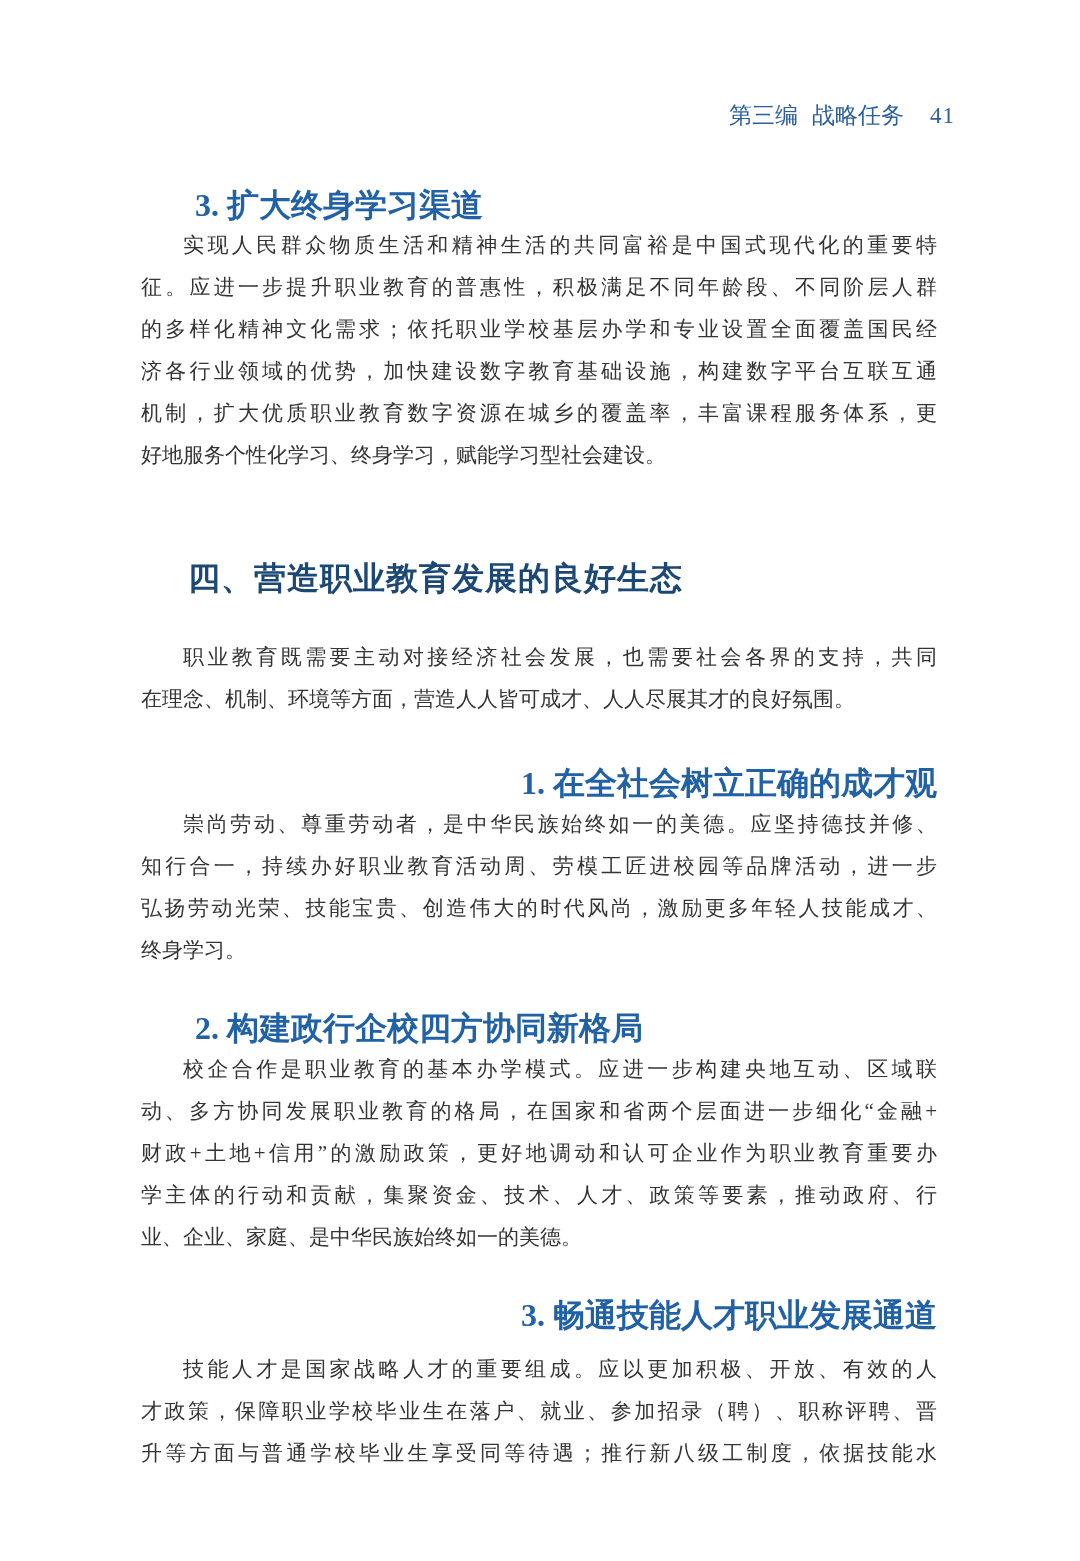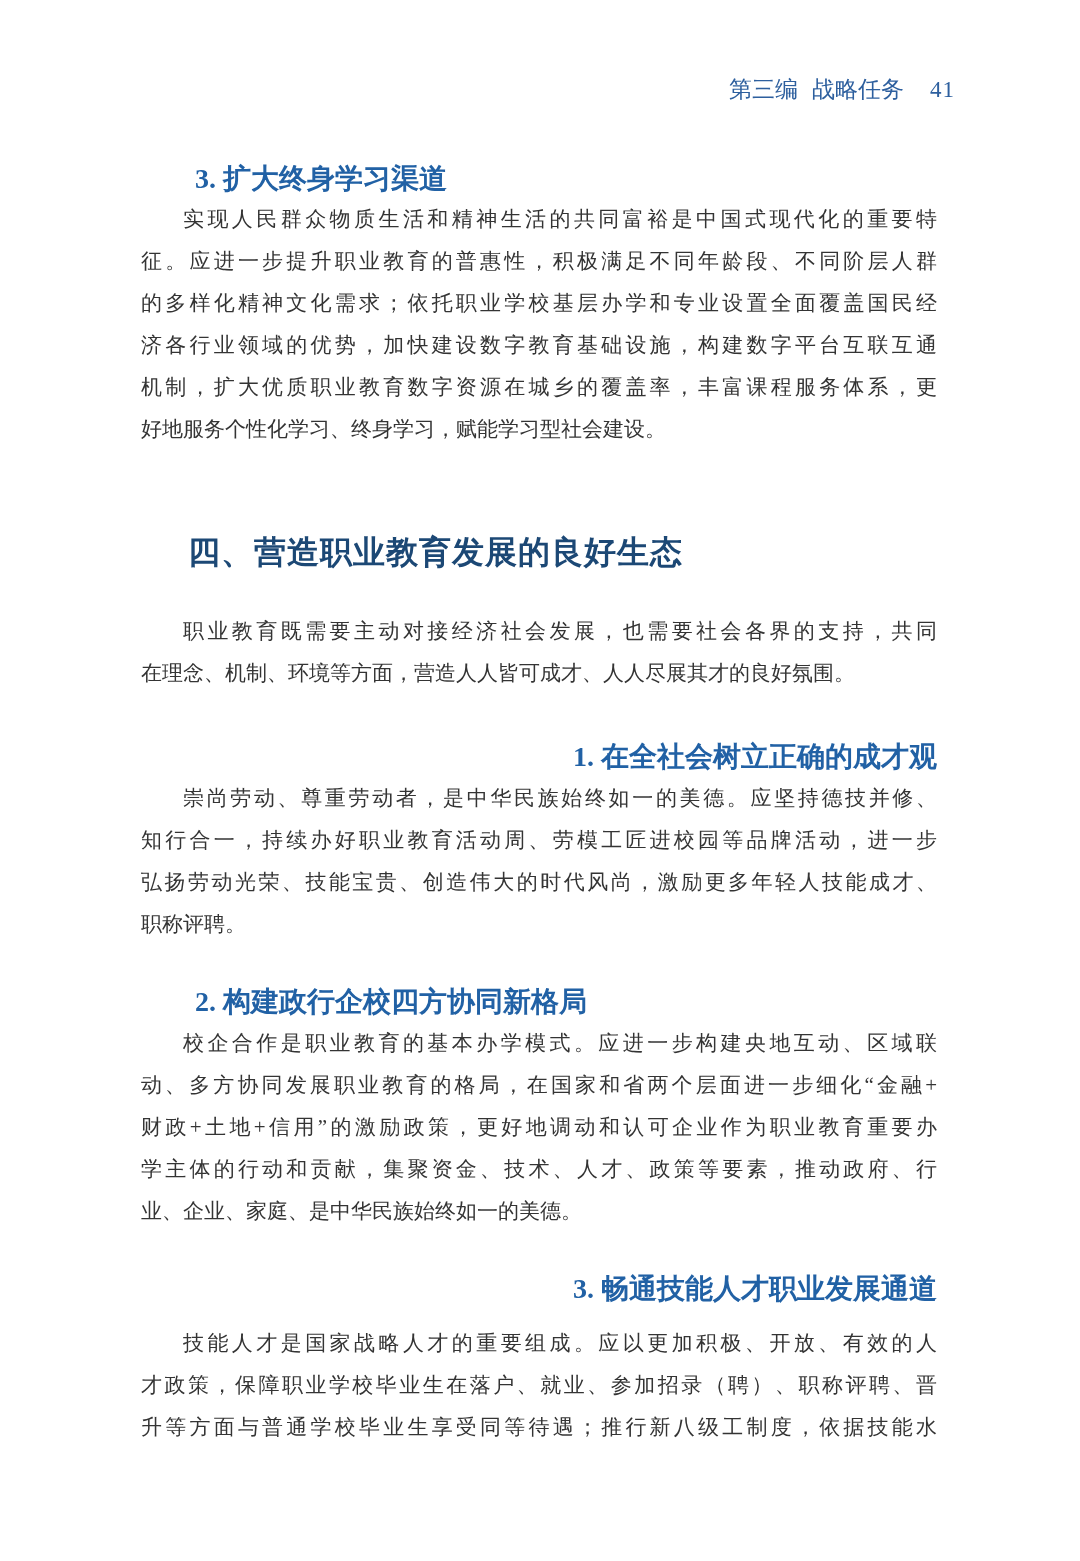--- a/index.html
+++ b/index.html
@@ -9,40 +9,40 @@
   }
   body {
     width: 1080px;
     height: 1561px;
     overflow: hidden;
   }
   .page {
     box-sizing: border-box;
     width: 1080px;
     height: 1561px;
-    padding: 78px 143px 0 141px;
+    padding: 104px 143px 0 141px;
     background: #ffffff;
     font-family: "Liberation Serif", "DejaVu Serif", serif;
     color: #343434;
   }
   .page-header {
     font-size: 23px;
     line-height: 24px;
     height: 24px;
     text-align: right;
     color: #2d5f9e;
     margin-right: -18px;
     white-space: nowrap;
   }
   .page-header .hdr-section { margin-right: 14px; }
   .page-header .hdr-chapter { margin-right: 26px; }
   .page-header .hdr-page { letter-spacing: 1px; }
 
   .sub-heading {
-    font-size: 28px;
+    font-size: 32px;
     line-height: 34px;
     font-weight: bold;
     color: #2161a5;
     padding-left: 54px;
   }
   .sub-heading.sh-first { margin-top: 60px; }
   .sub-heading.sh-mid1  { margin-top: 46px; text-align: right; }
   .sub-heading.sh-mid2  { margin-top: 40px; }
   .sub-heading.sh-mid3  { margin-top: 40px; text-align: right; }
 
@@ -100,21 +100,21 @@
     <div class="line first">职业教育既需要主动对接经济社会发展，也需要社会各界的支持，共同</div>
     <div class="line plain">在理念、机制、环境等方面，营造人人皆可成才、人人尽展其才的良好氛围。</div>
   </div>
 
   <div class="sub-heading sh-mid1">1. 在全社会树立正确的成才观</div>
 
   <div class="para p3">
     <div class="line first">崇尚劳动、尊重劳动者，是中华民族始终如一的美德。应坚持德技并修、</div>
     <div class="line">知行合一，持续办好职业教育活动周、劳模工匠进校园等品牌活动，进一步</div>
     <div class="line">弘扬劳动光荣、技能宝贵、创造伟大的时代风尚，激励更多年轻人技能成才、</div>
-    <div class="line plain">职称评聘。</div>
+    <div class="line plain">终身学习。</div>
   </div>
 
   <div class="sub-heading sh-mid2">2. 构建政行企校四方协同新格局</div>
 
   <div class="para p4">
     <div class="line first">校企合作是职业教育的基本办学模式。应进一步构建央地互动、区域联</div>
     <div class="line">动、多方协同发展职业教育的格局，在国家和省两个层面进一步细化“金融+</div>
     <div class="line">财政+土地+信用”的激励政策，更好地调动和认可企业作为职业教育重要办</div>
     <div class="line">学主体的行动和贡献，集聚资金、技术、人才、政策等要素，推动政府、行</div>
     <div class="line plain">业、企业、家庭、是中华民族始终如一的美德。</div>

